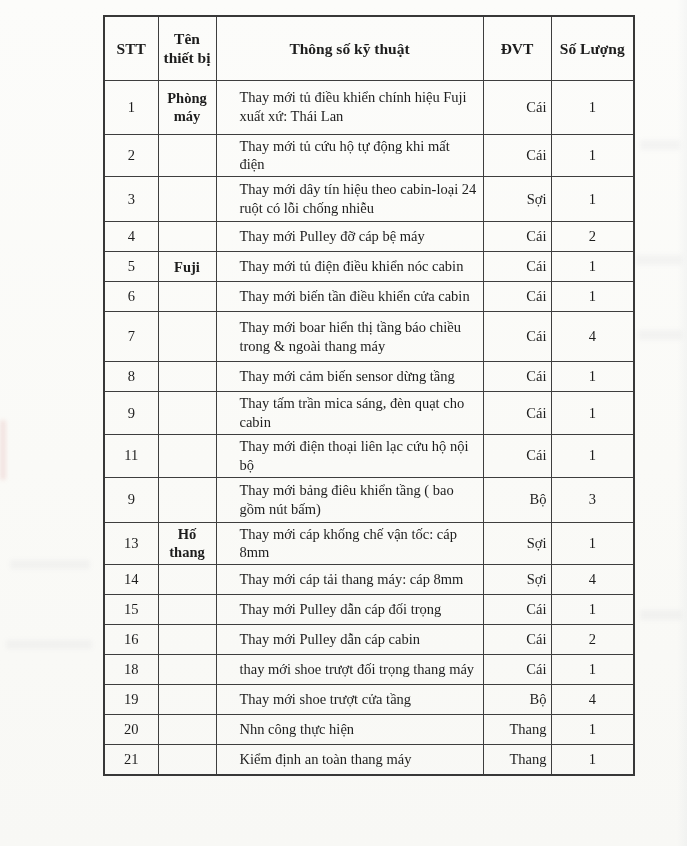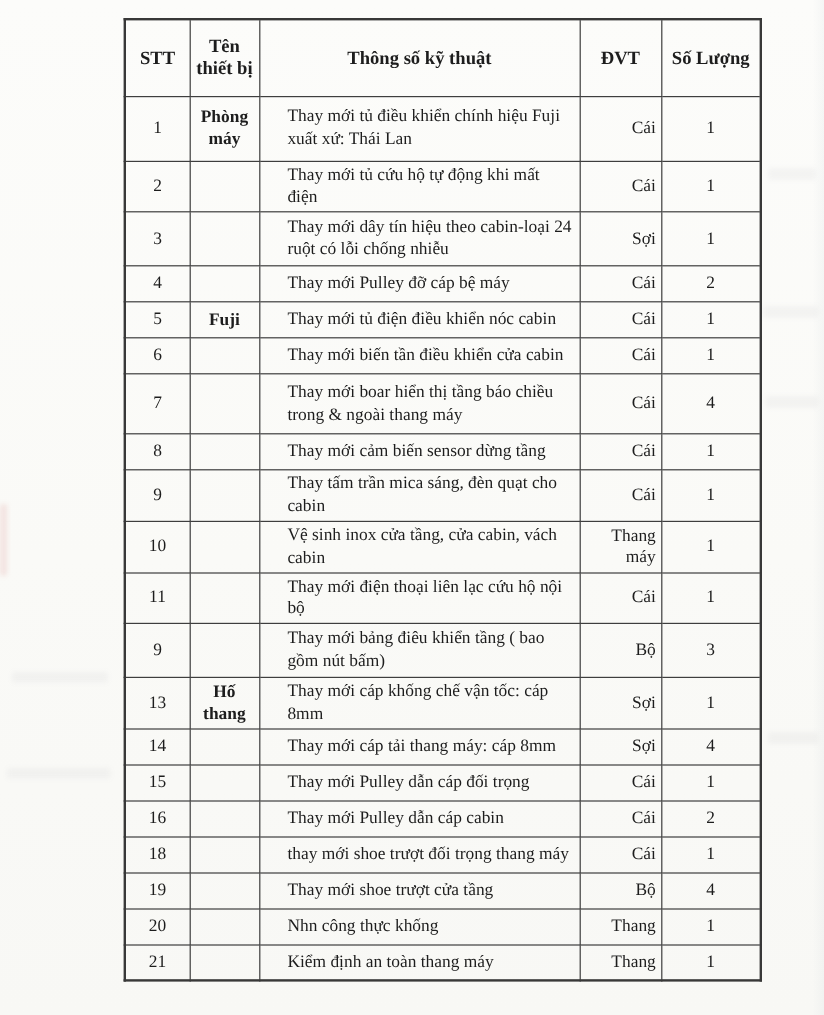--- a/index.html
+++ b/index.html
@@ -134,27 +134,20 @@
       <td class="c-unit">Cái</td>
       <td class="c-qty">1</td>
     </tr>
     <tr style="height:30px">
       <td class="c-stt">9</td>
       <td class="c-dev"></td>
       <td class="c-spec">Thay tấm trần mica sáng, đèn quạt cho cabin</td>
       <td class="c-unit">Cái</td>
       <td class="c-qty">1</td>
     </tr>
-    <tr style="height:37px">
-      <td class="c-stt">10</td>
-      <td class="c-dev"></td>
-      <td class="c-spec">Vệ sinh inox cửa tầng, cửa cabin, vách cabin</td>
-      <td class="c-unit">Thang máy</td>
-      <td class="c-qty">1</td>
-    </tr>
     <tr style="height:30px">
       <td class="c-stt">11</td>
       <td class="c-dev"></td>
       <td class="c-spec">Thay mới điện thoại liên lạc cứu hộ nội bộ</td>
       <td class="c-unit">Cái</td>
       <td class="c-qty">1</td>
     </tr>
     <tr style="height:45px">
       <td class="c-stt">9</td>
       <td class="c-dev"></td>
@@ -200,21 +193,21 @@
     <tr style="height:30px">
       <td class="c-stt">19</td>
       <td class="c-dev"></td>
       <td class="c-spec">Thay mới shoe trượt cửa tầng</td>
       <td class="c-unit">Bộ</td>
       <td class="c-qty">4</td>
     </tr>
     <tr style="height:30px">
       <td class="c-stt">20</td>
       <td class="c-dev"></td>
-      <td class="c-spec">Nhn công thực khống</td>
+      <td class="c-spec">Nhn công thực hiện</td>
       <td class="c-unit">Thang</td>
       <td class="c-qty">1</td>
     </tr>
     <tr style="height:30px">
       <td class="c-stt">21</td>
       <td class="c-dev"></td>
       <td class="c-spec">Kiểm định an toàn thang máy</td>
       <td class="c-unit">Thang</td>
       <td class="c-qty">1</td>
     </tr>

